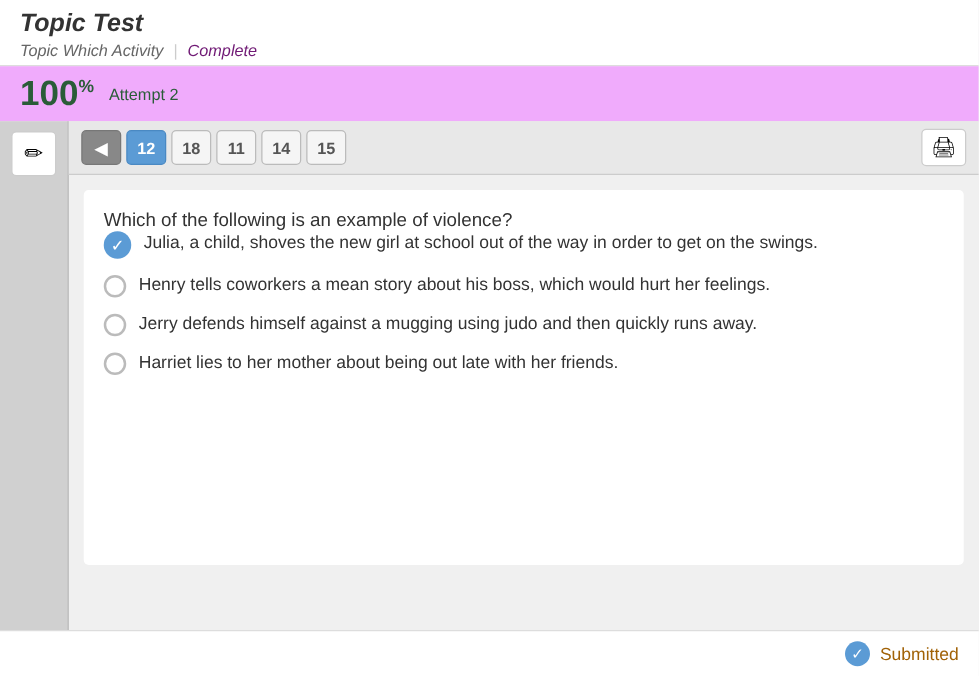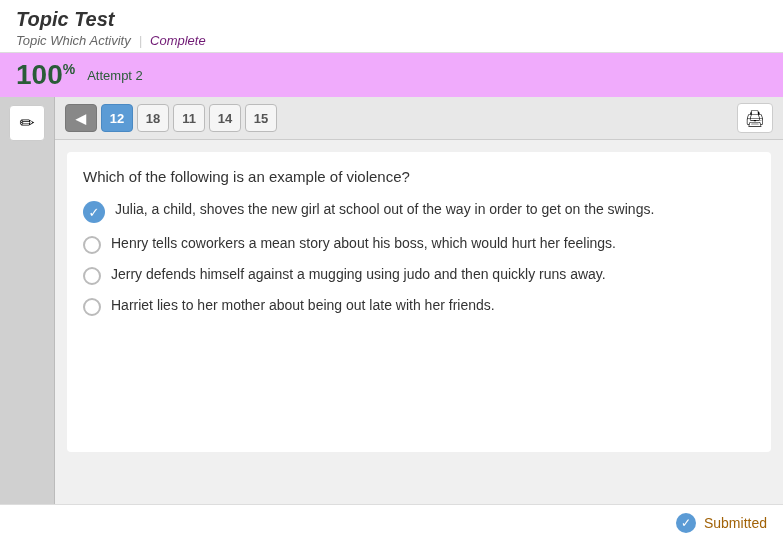--- a/index.html
+++ b/index.html
@@ -140,21 +140,20 @@
       background: #fff;
       margin: 12px 12px 0 12px;
       border-radius: 4px;
       padding: 16px;
       min-height: 300px;
     }
 
     .question-text {
       font-size: 15px;
       color: #333;
-      margin-bottom: 16px;
     }
 
     .answer-option {
       display: flex;
       align-items: flex-start;
       gap: 10px;
       margin-bottom: 12px;
       font-size: 14px;
       color: #333;
     }

